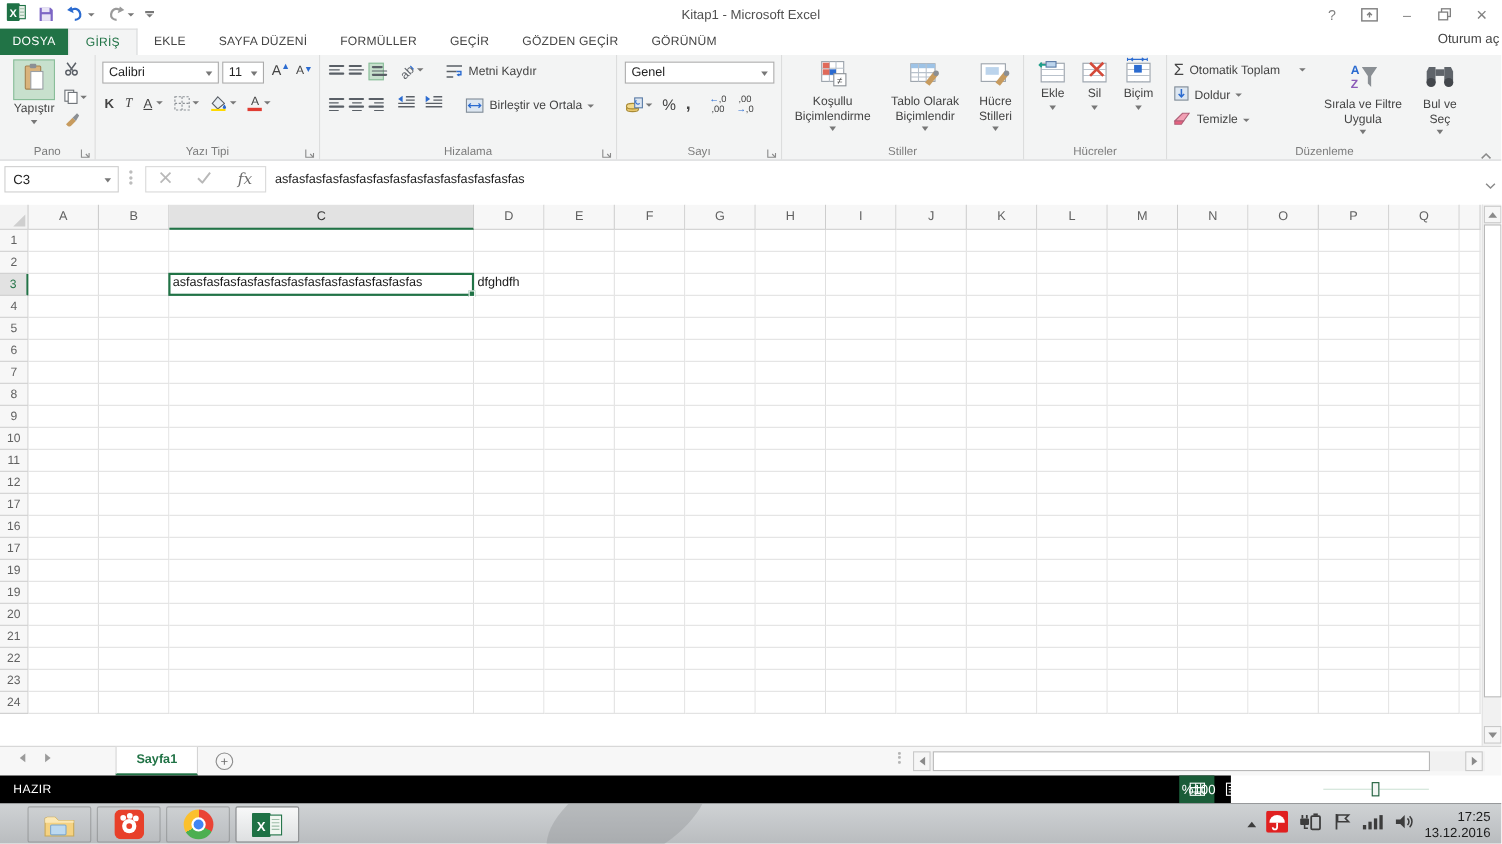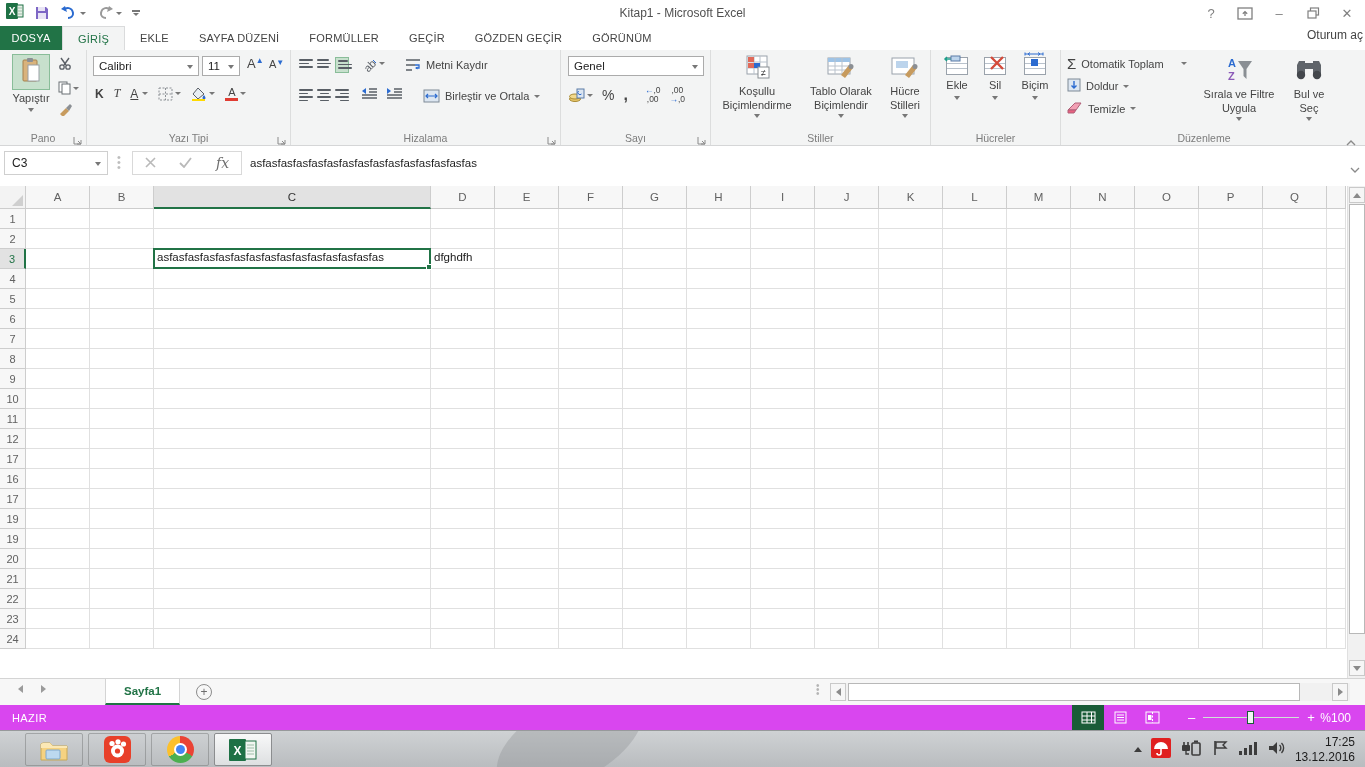--- a/index.html
+++ b/index.html
@@ -76,21 +76,21 @@
   #sheetbar { left:0; top:678px; width:1365px; height:27px; background:#f7f7f7; border-top:1px solid #d4d4d4; }
   #sheetnav { position:absolute; left:18px; top:6px; display:flex; gap:18px; align-items:center; }
   #sheettab { position:absolute; left:105px; top:0; height:26px; background:#fff; border-left:1px solid #d4d4d4; border-right:1px solid #d4d4d4; border-bottom:2px solid #217346; color:#217346; font-weight:bold; font-size:11.5px; padding:0 18px; display:flex; align-items:center; }
   #addsheet { position:absolute; left:196px; top:5px; width:16px; height:16px; border:1px solid #8c8c8c; border-radius:50%; color:#6d6d6d; font-size:12px; line-height:14px; text-align:center; }
   #hs-dots { position:absolute; left:816px; top:5px; color:#b5b5b5; font-size:10px; line-height:4px; }
   #hscroll { position:absolute; left:830px; top:4px; width:520px; height:18px; background:#f1f1f1; }
   #hthumb { position:absolute; left:18px; top:0; width:452px; height:18px; background:#fff; border:1px solid #b8b8b8; }
   .hbtn { position:absolute; top:0; width:16px; height:18px; background:#f6f6f6; border:1px solid #c9c9c9; display:flex; align-items:center; justify-content:center; }
 
   
-  #statusbar { left:0; top:705px; width:1365px; height:25px; background:#d946ef; color:#fff; }
+  #statusbar { left:0; top:705px; width:1119px; height:25px; background:#000000; color:#fff; }
   #status-left { position:absolute; left:12px; top:0; height:25px; display:flex; align-items:center; font-size:11px; letter-spacing:.4px; }
   #views { position:absolute; left:1072px; top:0; height:25px; display:flex; }
   .viewbtn { width:32px; height:25px; display:flex; align-items:center; justify-content:center; }
   .viewbtn.sel { background:#1a5c38; }
   #zoomer { position:absolute; left:1188px; top:0; height:25px; display:flex; align-items:center; gap:8px; }
   #ztrack { width:96px; height:1px; background:#cfe3d6; position:relative; }
   #zthumb { position:absolute; left:44px; top:-6px; width:7px; height:13px; background:#f2f6f3; border:1px solid #1a5c38; }
   #zpct { position:absolute; right:14px; top:0; height:25px; display:flex; align-items:center; font-size:12px; }
 
   

